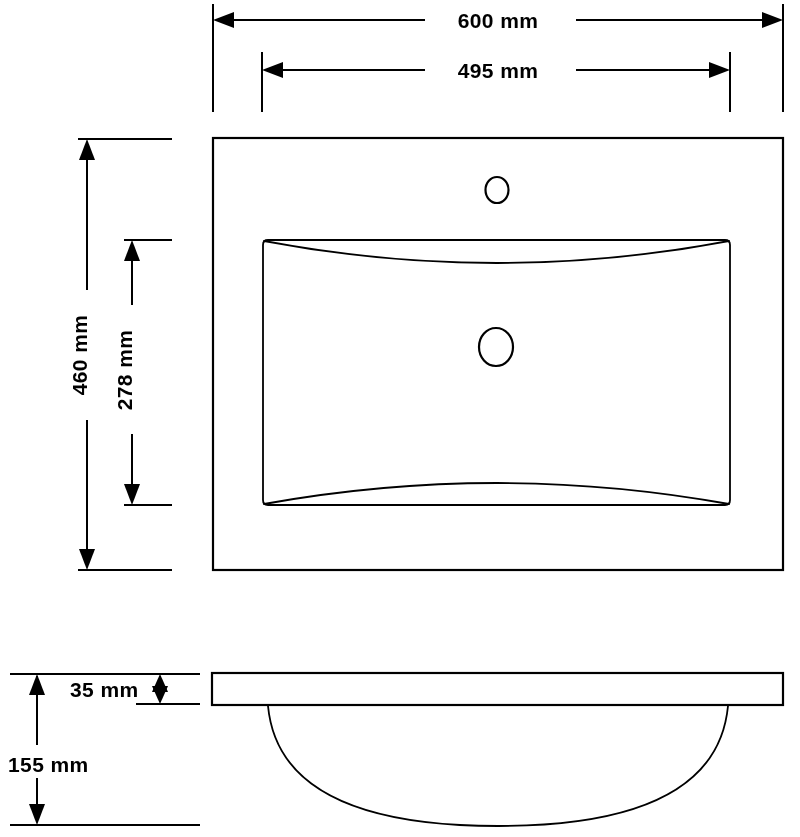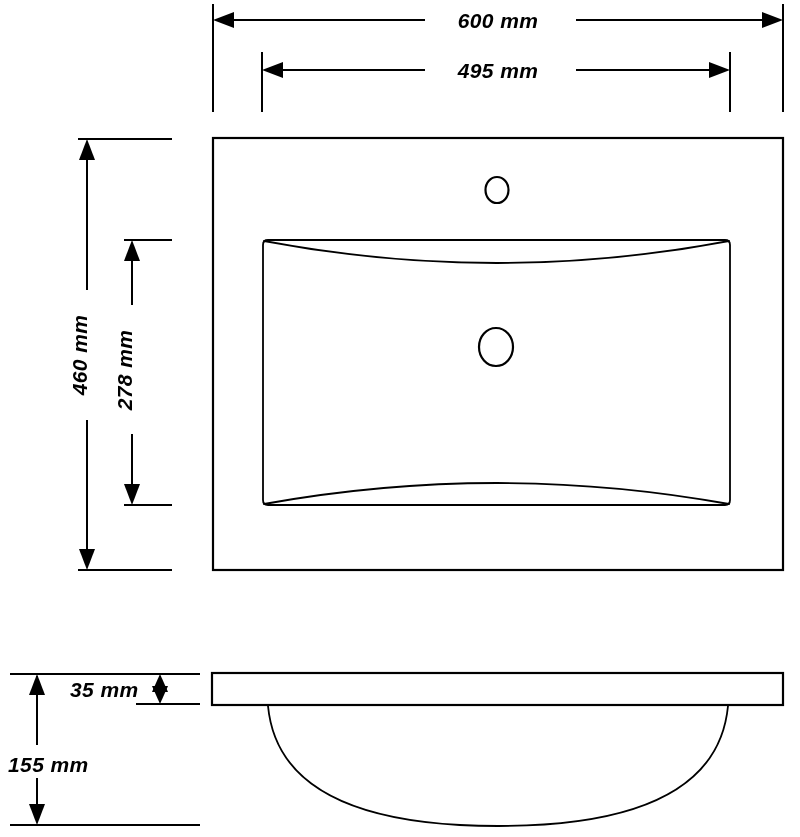--- a/index.html
+++ b/index.html
@@ -11,21 +11,20 @@
     width: 800px;
     height: 837px;
     overflow: hidden;
     font-family: "Liberation Sans", sans-serif;
   }
   #drawing-root {
     position: relative;
     width: 800px;
     height: 837px;
     background: #ffffff;
-    font-style: italic;
   }
   svg#technical-drawing {
     display: block;
     width: 800px;
     height: 837px;
   }
   .dim-text {
     font-family: "Liberation Sans", sans-serif;
     font-size: 21px;
     font-weight: bold;

